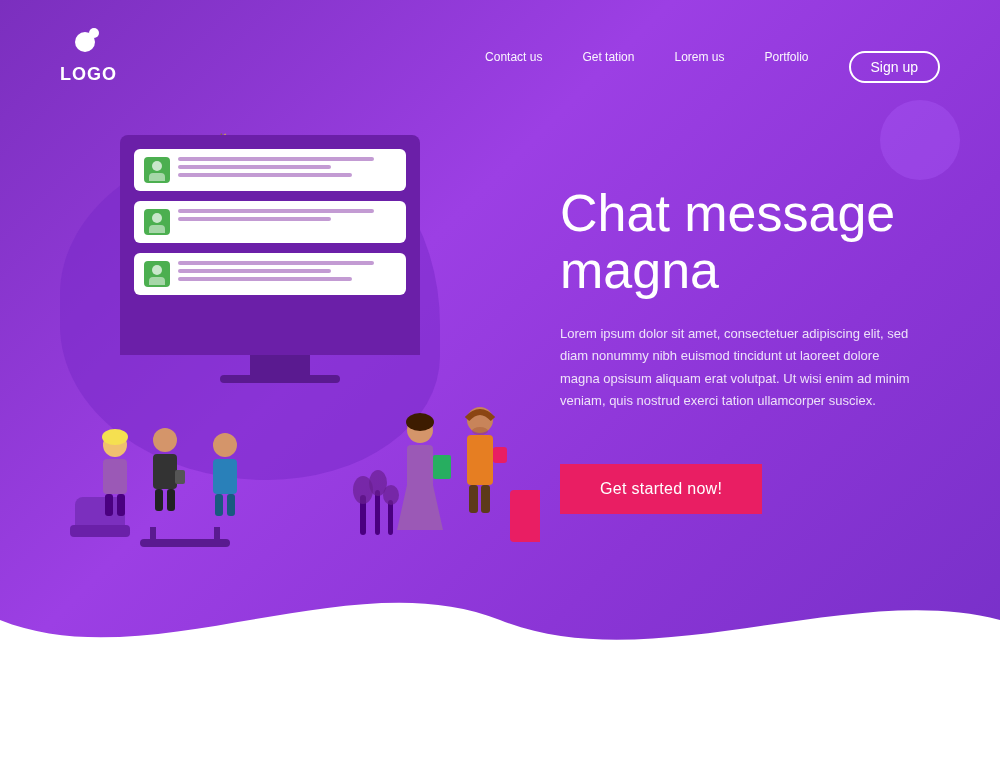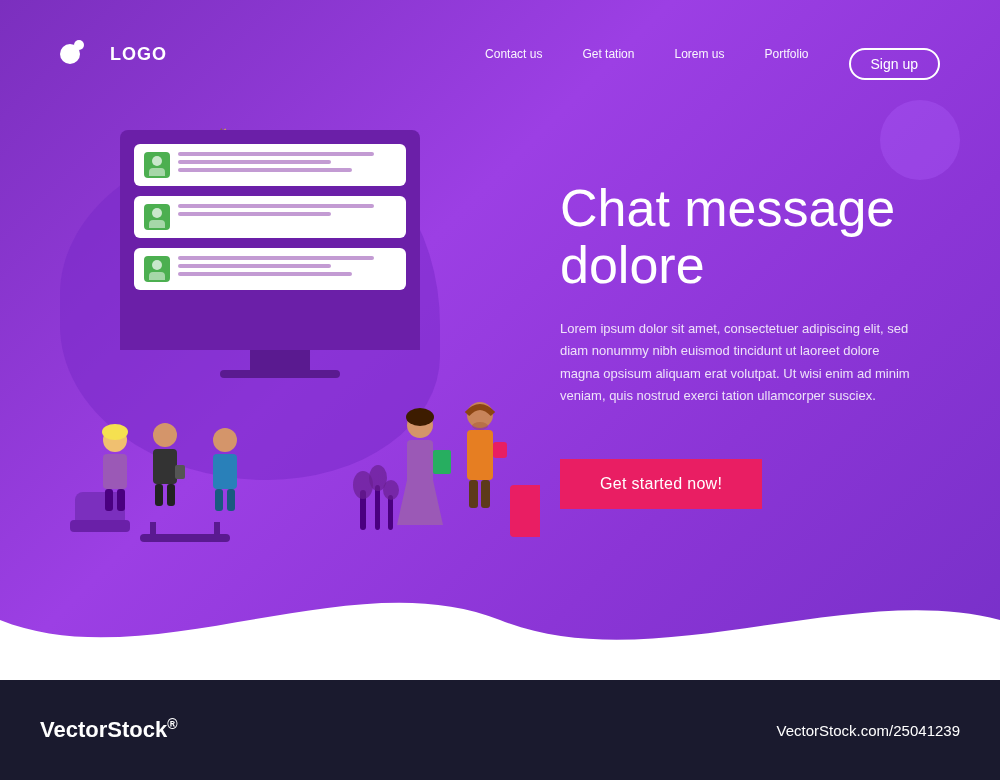--- a/index.html
+++ b/index.html
@@ -46,22 +46,23 @@
       z-index: 10;
       display: flex;
       align-items: center;
       justify-content: space-between;
       padding: 28px 60px 0 60px;
     }
 
     .logo-area {
       display: flex;
       align-items: center;
-      gap: 22px;
-      color: white;
+      gap: 8px;
+      color: white;
+      flex-direction: column;
     }
 
     .logo-icon {
       width: 28px;
       height: 28px;
       position: relative;
     }
 
     .logo-circle-big {
       width: 20px;
@@ -540,29 +541,23 @@
           <ellipse cx="318" cy="108" rx="9" ry="13" fill="#6A2090" opacity="0.7"></ellipse>
           <rect x="328" y="125" width="5" height="35" rx="3" fill="#4A0080"></rect>
           <ellipse cx="331" cy="120" rx="8" ry="10" fill="#6A2090" opacity="0.7"></ellipse>
         </svg>
 
       </div>
 
       <div class="text-content">
         <h1 class="hero-title">
           <span>Chat message</span><br>
-          <span>dolore</span>
+          <span>magna</span>
         </h1>
         <p class="hero-description">Lorem ipsum dolor sit amet, consectetuer adipiscing elit, sed diam nonummy nibh euismod tincidunt ut laoreet dolore magna opsisum aliquam erat volutpat. Ut wisi enim ad minim veniam, quis nostrud exerci tation ullamcorper susciex.</p>
         <button class="cta-button">Get started now!</button>
       </div>
 
     </div>
   </div>
 
-  <div class="footer-bar">
-    <div class="footer-brand">
-      <span>VectorStock</span><span class="reg">®</span>
-    </div>
-    <div class="footer-url">VectorStock.com/25041239</div>
-  </div>
 
 </div>
 
 </body></html>

